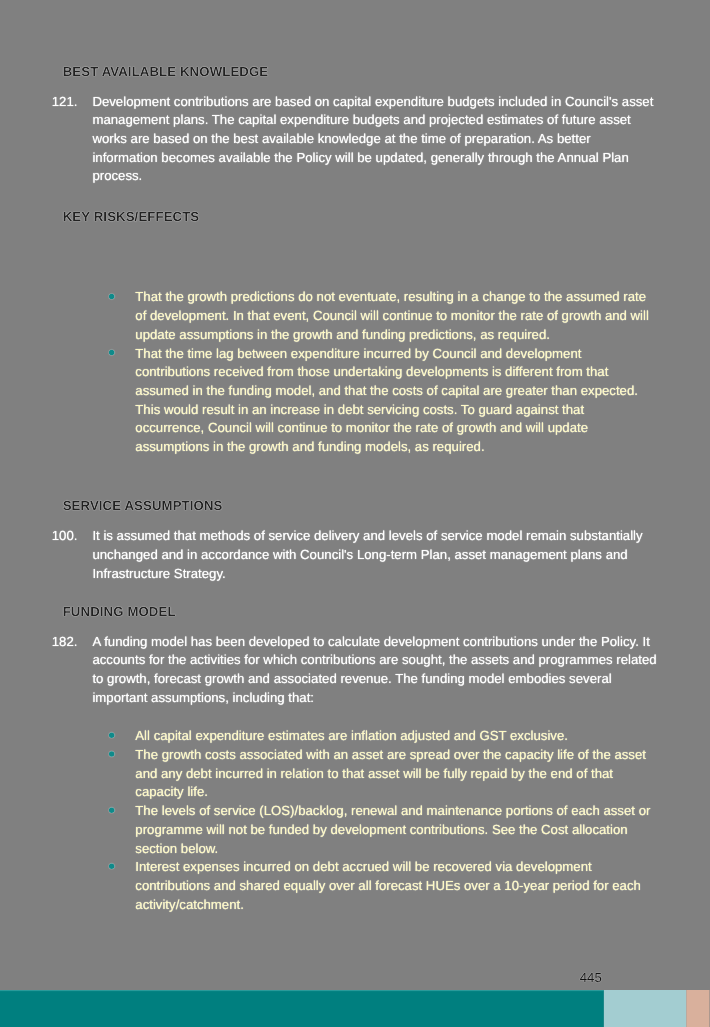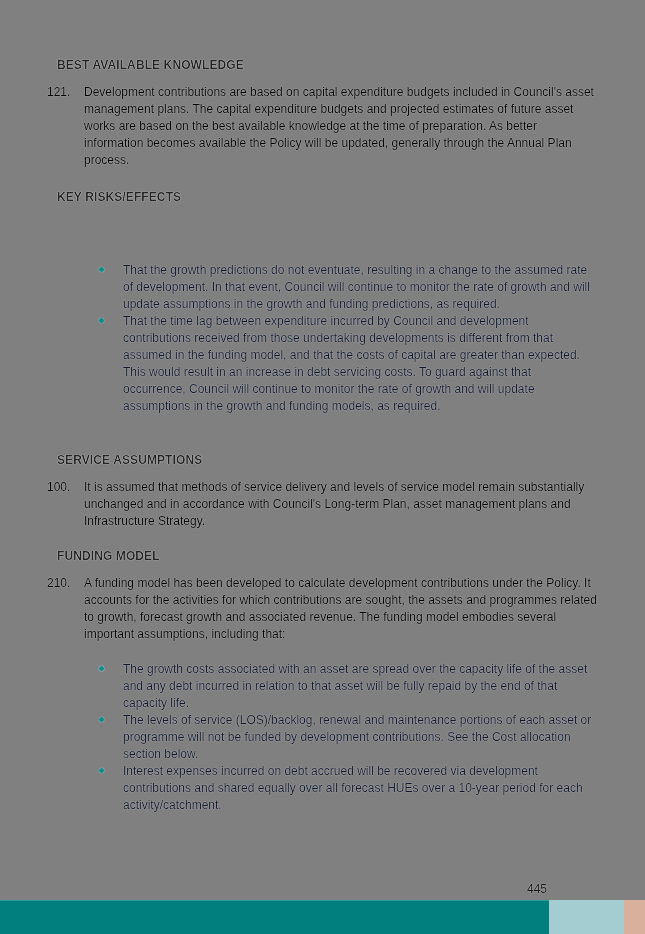--- a/index.html
+++ b/index.html
@@ -30,21 +30,21 @@
       color: #222;
       letter-spacing: 0.1px;
       text-shadow: 0 0 1px #fff, 0 0 0.5px #fff;
     }
     .para {
       position: absolute;
       left: 47px;
       width: 550px;
       font-size: 12px;
       line-height: 17px;
-      color: #000000;
+      color: #ffffff;
       text-shadow: 0 0 1px rgba(255,255,255,0.9);
     }
     .para .num {
       position: absolute;
       left: 0;
       top: 0;
       width: 36px;
     }
     .para .body {
       margin-left: 37px;
@@ -52,21 +52,21 @@
     }
     .bullets {
       position: absolute;
       left: 96px;
       width: 500px;
       margin: 0;
       padding: 0;
       list-style: none;
       font-size: 12px;
       line-height: 17px;
-      color: #0f172a;
+      color: #fef9c3;
       text-shadow: 0 0 1px rgba(255,255,255,0.9);
     }
     .bullets li {
       position: relative;
       padding-left: 27px;
       margin: 0;
     }
     .bullets li .dot {
       position: absolute;
       left: 3px;
@@ -131,26 +131,27 @@
   </ul>
 
   <div class="heading" style="top:453px;">SERVICE ASSUMPTIONS</div>
   <div class="para" style="top:479px;">
     <span class="num">100.</span>
     <span class="body">It is assumed that methods of service delivery and levels of service model remain substantially unchanged and in accordance with Council's Long-term Plan, asset management plans and Infrastructure Strategy.</span>
   </div>
 
   <div class="heading" style="top:549px;text-align:center;">FUNDING MODEL</div>
   <div class="para" style="top:575px;">
-    <span class="num">210.</span>
+    <span class="num">182.</span>
     <span class="body">A funding model has been developed to calculate development contributions under the Policy. It accounts for the activities for which contributions are sought, the assets and programmes related to growth, forecast growth and associated revenue. The funding model embodies several important assumptions, including that:</span>
   </div>
   <ul class="bullets" style="top:661px;">
     <li>
       <span class="dot"></span>
+      <span>All capital expenditure estimates are inflation adjusted and GST exclusive.</span>
     </li>
     <li>
       <span class="dot"></span>
       <span>The growth costs associated with an asset are spread over the capacity life of the asset and any debt incurred in relation to that asset will be fully repaid by the end of that capacity life.</span>
     </li>
     <li>
       <span class="dot"></span>
       <span>The levels of service (LOS)/backlog, renewal and maintenance portions of each asset or programme will not be funded by development contributions. See the Cost allocation section below.</span>
     </li>
     <li>

